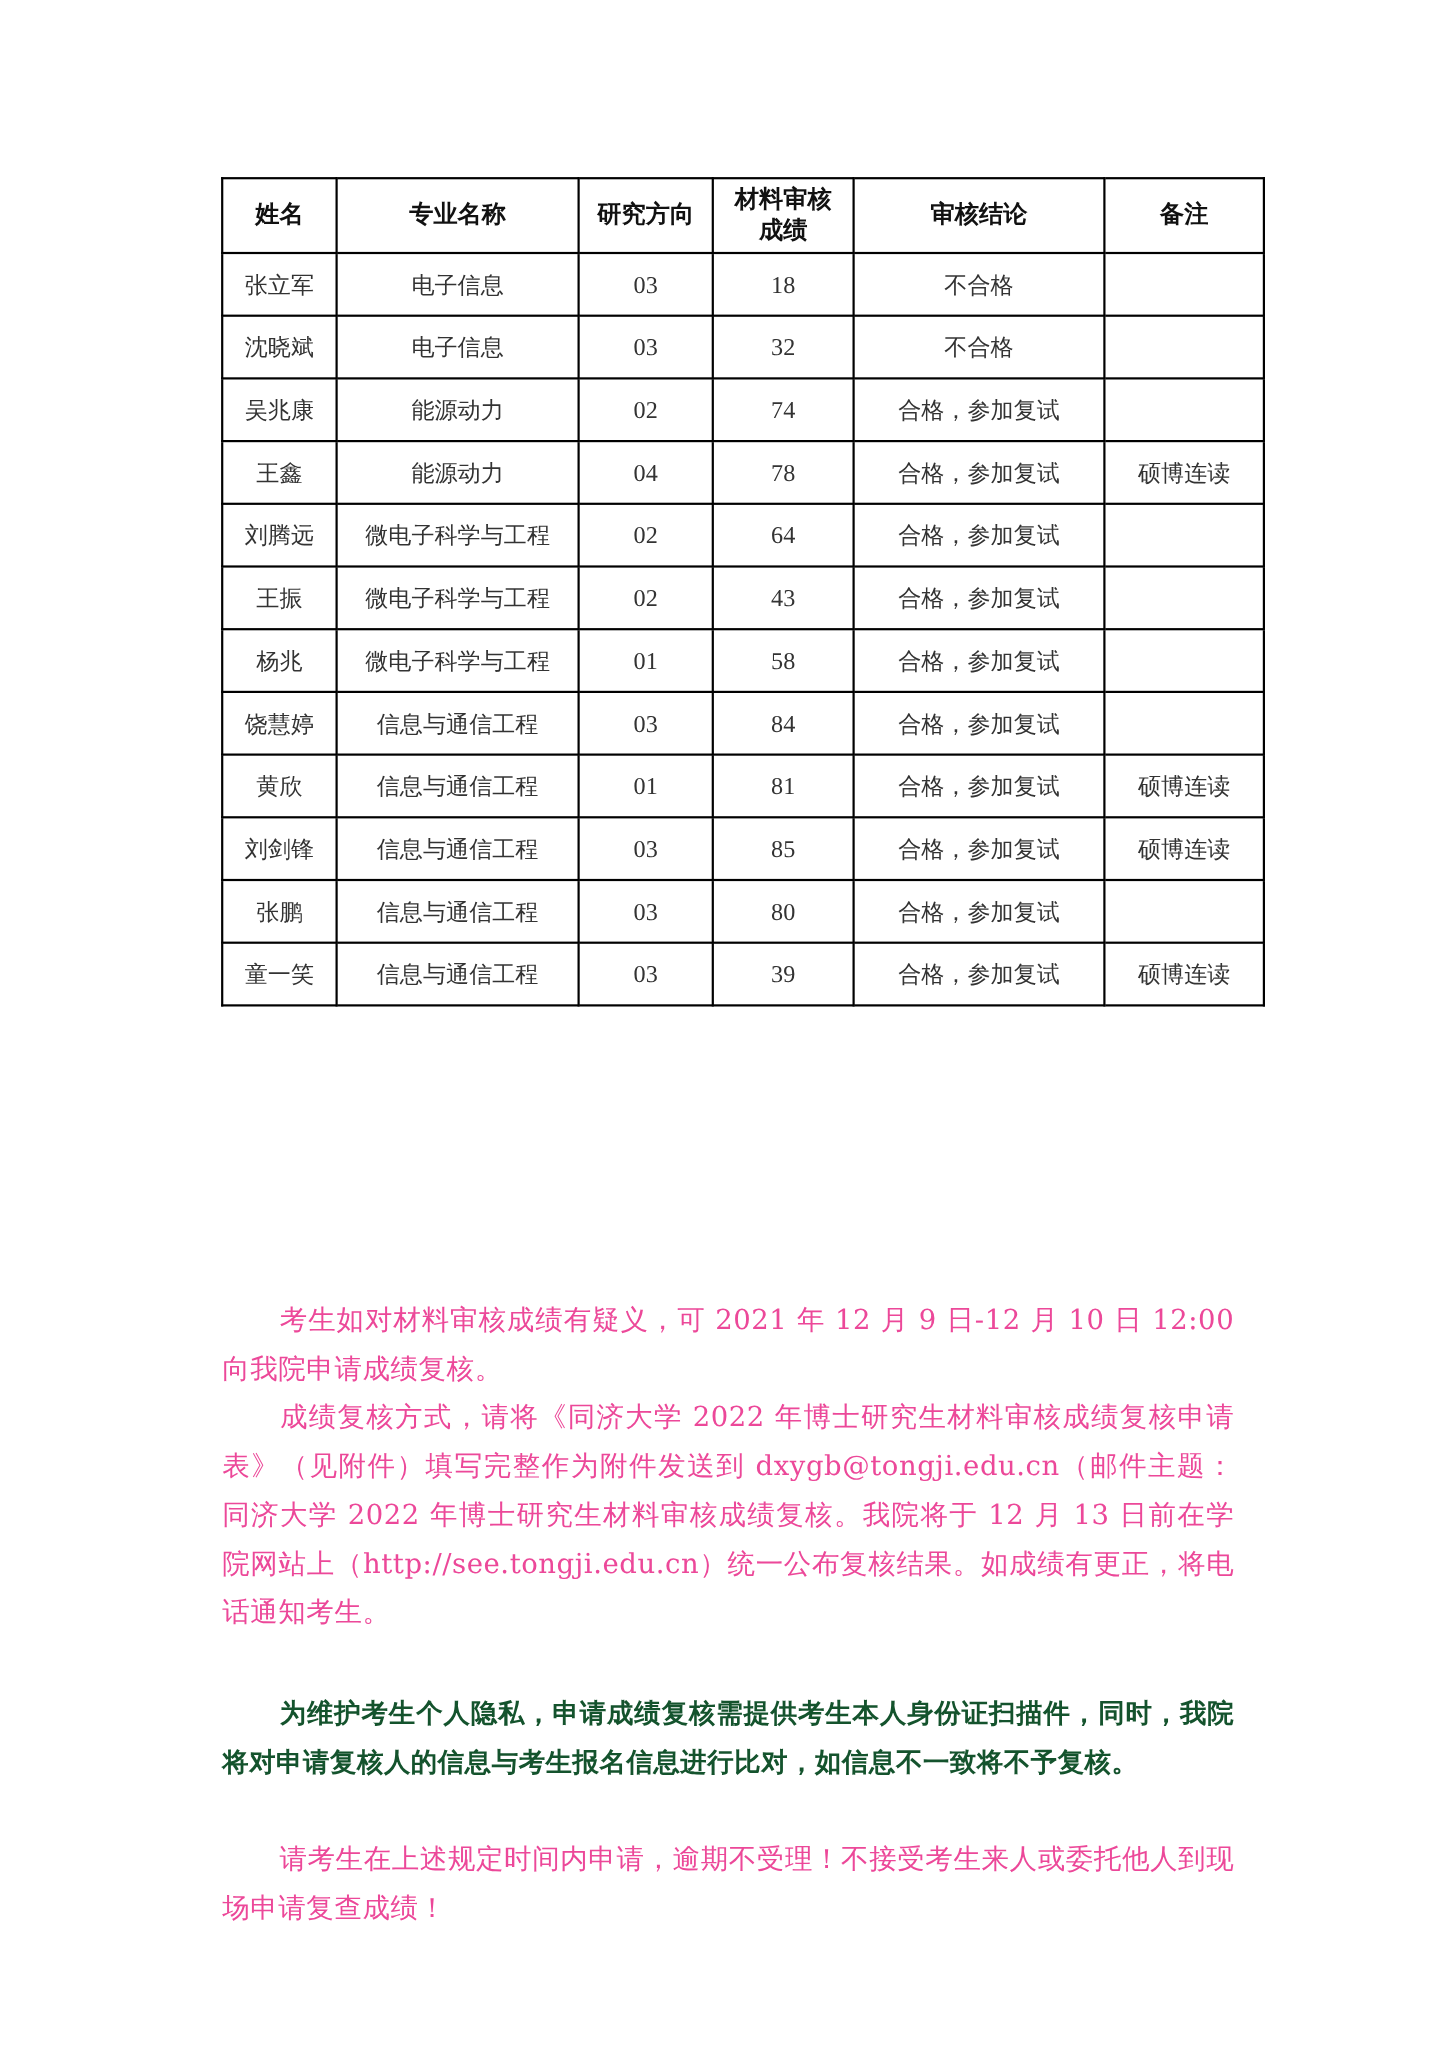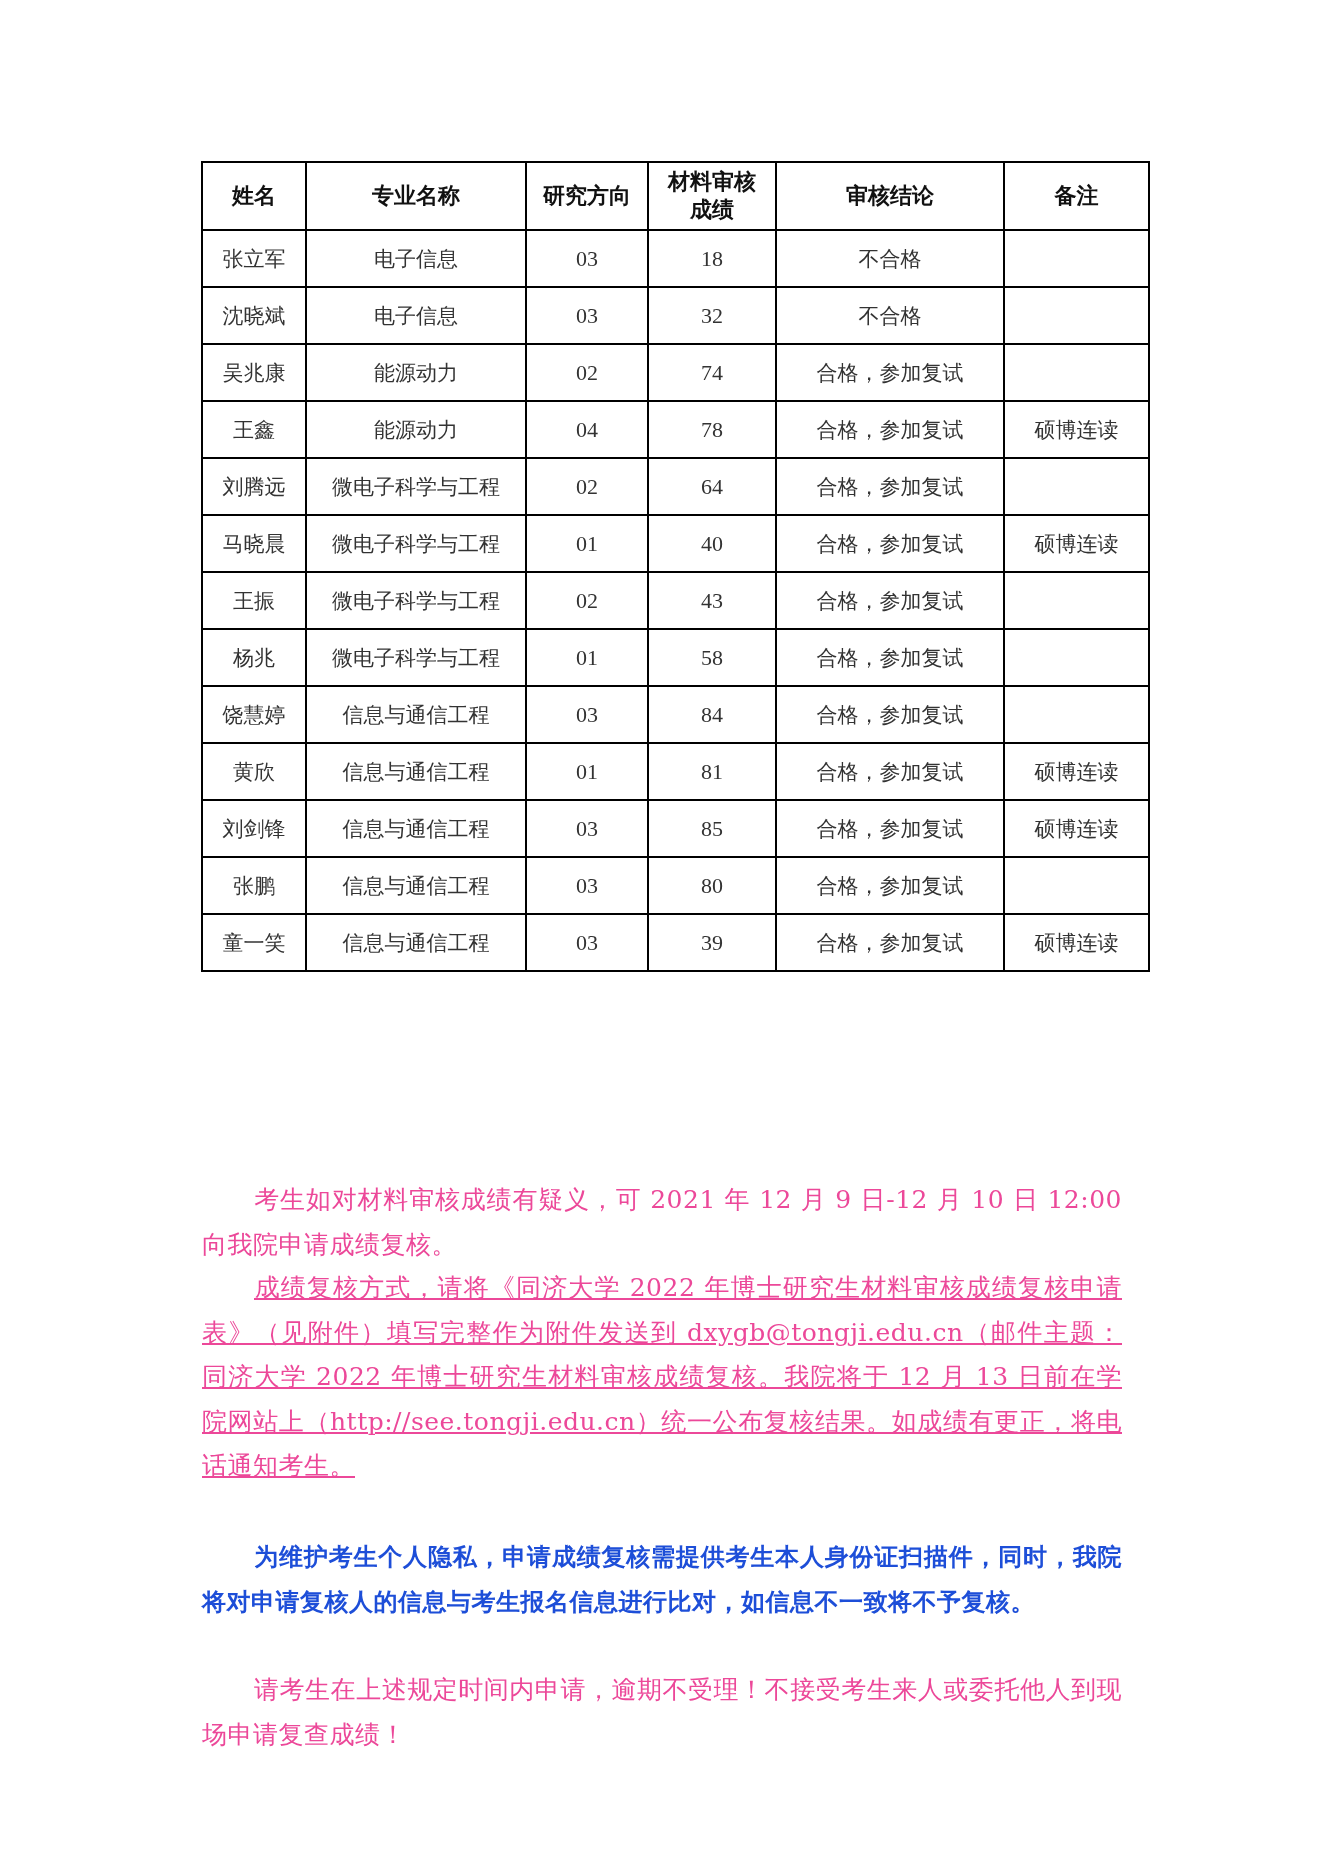--- a/index.html
+++ b/index.html
@@ -9,21 +9,21 @@
                  table-layout: fixed; width: 947px; }
   table.grades th, table.grades td { border: 2.5px solid #000; text-align: center; vertical-align: middle;
                  padding: 0; overflow: hidden; white-space: nowrap; }
   table.grades th { height: 66px; font-family: "DejaVu Sans", "Liberation Sans", sans-serif;
                  font-weight: bold; font-size: 22px; line-height: 28px; color: #111; }
   table.grades td { height: 55px; font-size: 21px; color: #333; letter-spacing: 0px; }
   table.grades td.num { font-family: "Liberation Serif", serif; font-size: 22px; }
   .para { position: absolute; left: 202px; width: 920px; font-size: 25px; line-height: 44.5px;
           text-align: justify; color: #ec4899; letter-spacing: 0.5px; }
   .para .indent { display: inline-block; width: 52px; }
-  .para.bold { font-family: "DejaVu Sans", "Liberation Sans", sans-serif; font-weight: bold; color: #1d4ed8; font-size: 24px; }
+  .para.bold { font-family: "DejaVu Sans", "Liberation Sans", sans-serif; font-weight: bold; color: #14532d; font-size: 24px; }
 </style>
 </head>
 <body>
 
 <table class="grades">
   <colgroup>
     <col style="width:104px">
       <col style="width:220px">
       <col style="width:122px">
     <col style="width:128px">
@@ -78,28 +78,20 @@
       </tr>
       <tr>
         <td>刘腾远</td>
         <td>微电子科学与工程</td>
         <td class="num">02</td>
         <td class="num">64</td>
         <td>合格，参加复试</td>
         <td></td>
       </tr>
       <tr>
-        <td>马晓晨</td>
-        <td>微电子科学与工程</td>
-        <td class="num">01</td>
-        <td class="num">40</td>
-        <td>合格，参加复试</td>
-        <td>硕博连读</td>
-      </tr>
-      <tr>
         <td>王振</td>
         <td>微电子科学与工程</td>
         <td class="num">02</td>
         <td class="num">43</td>
         <td>合格，参加复试</td>
         <td></td>
       </tr>
       <tr>
         <td>杨兆</td>
         <td>微电子科学与工程</td>
@@ -148,21 +140,21 @@
         <td>合格，参加复试</td>
         <td>硕博连读</td>
       </tr>
     </tbody>
 </table>
 
 <div class="para" style="top:1178px;">
   <span class="indent"></span><span>考生如对材料审核成绩有疑义，可 2021 年 12 月 9 日-12 月 10 日 12:00 向我院申请成绩复核。</span>
 </div>
 
-<div class="para" style="top:1266px;text-decoration:underline;">
+<div class="para" style="top:1266px;">
   <span class="indent"></span><span>成绩复核方式，请将《同济大学 2022 年博士研究生材料审核成绩复核申请表》（见附件）填写完整作为附件发送到 dxygb@tongji.edu.cn（邮件主题：同济大学 2022 年博士研究生材料审核成绩复核。我院将于 12 月 13 日前在学院网站上（http://see.tongji.edu.cn）统一公布复核结果。如成绩有更正，将电话通知考生。</span>
 </div>
 
 <div class="para bold" style="top:1535px;">
   <span class="indent"></span><span>为维护考生个人隐私，申请成绩复核需提供考生本人身份证扫描件，同时，我院将对申请复核人的信息与考生报名信息进行比对，如信息不一致将不予复核。</span>
 </div>
 
 <div class="para" style="top:1668px;">
   <span class="indent"></span><span>请考生在上述规定时间内申请，逾期不受理！不接受考生来人或委托他人到现场申请复查成绩！</span>
 </div>

